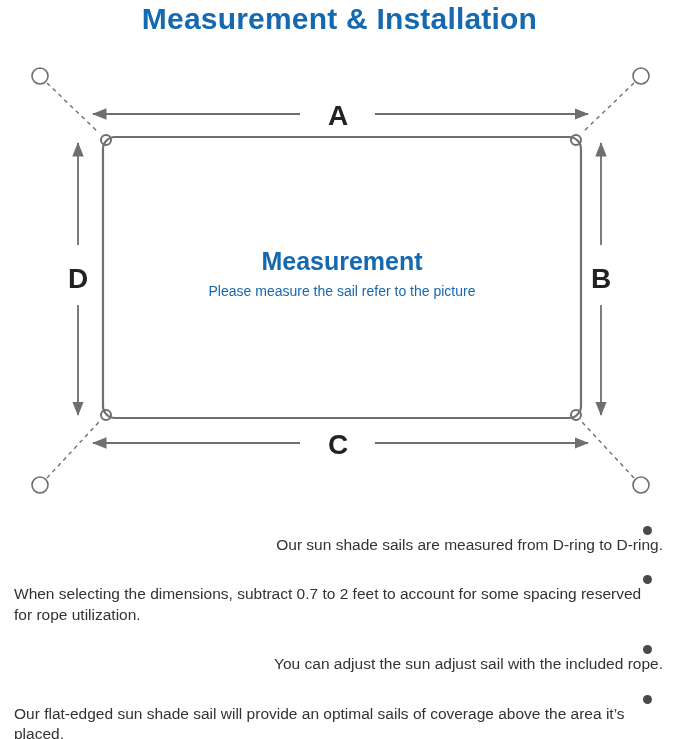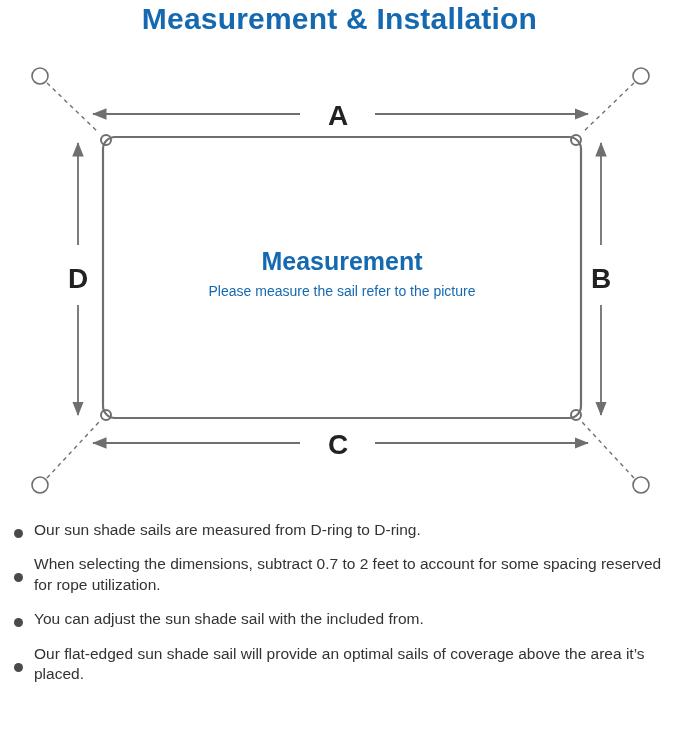--- a/index.html
+++ b/index.html
@@ -60,23 +60,24 @@
   }
   .notes {
     position: absolute;
     top: 520px;
     left: 0;
     width: 679px;
     padding: 0;
   }
   .note {
     display: flex;
-    align-items: center;
+    align-items: flex-end;
     margin: 0 0 14px 0;
     padding: 0 16px 0 14px;
+    flex-direction: column;
   }
   .bullet {
     width: 9px;
     height: 9px;
     border-radius: 50%;
     background: #4a4a4a;
     margin-top: 6px;
     margin-right: 11px;
     flex: 0 0 auto;
   }
@@ -159,21 +160,21 @@
     <div class="note">
       <span class="bullet"></span>
       <span class="note-text">Our sun shade sails are measured from D-ring to D-ring.</span>
     </div>
     <div class="note">
       <span class="bullet"></span>
       <span class="note-text">When selecting the dimensions, subtract 0.7 to 2 feet to account for some spacing reserved for rope utilization.</span>
     </div>
     <div class="note">
       <span class="bullet"></span>
-      <span class="note-text">You can adjust the sun shade sail with the included from.</span>
+      <span class="note-text">You can adjust the sun adjust sail with the included rope.</span>
     </div>
     <div class="note">
       <span class="bullet"></span>
       <span class="note-text">Our flat-edged sun shade sail will provide an optimal sails of coverage above the area it’s placed.</span>
     </div>
   </div>
 
 </div>
 
 </body></html>

